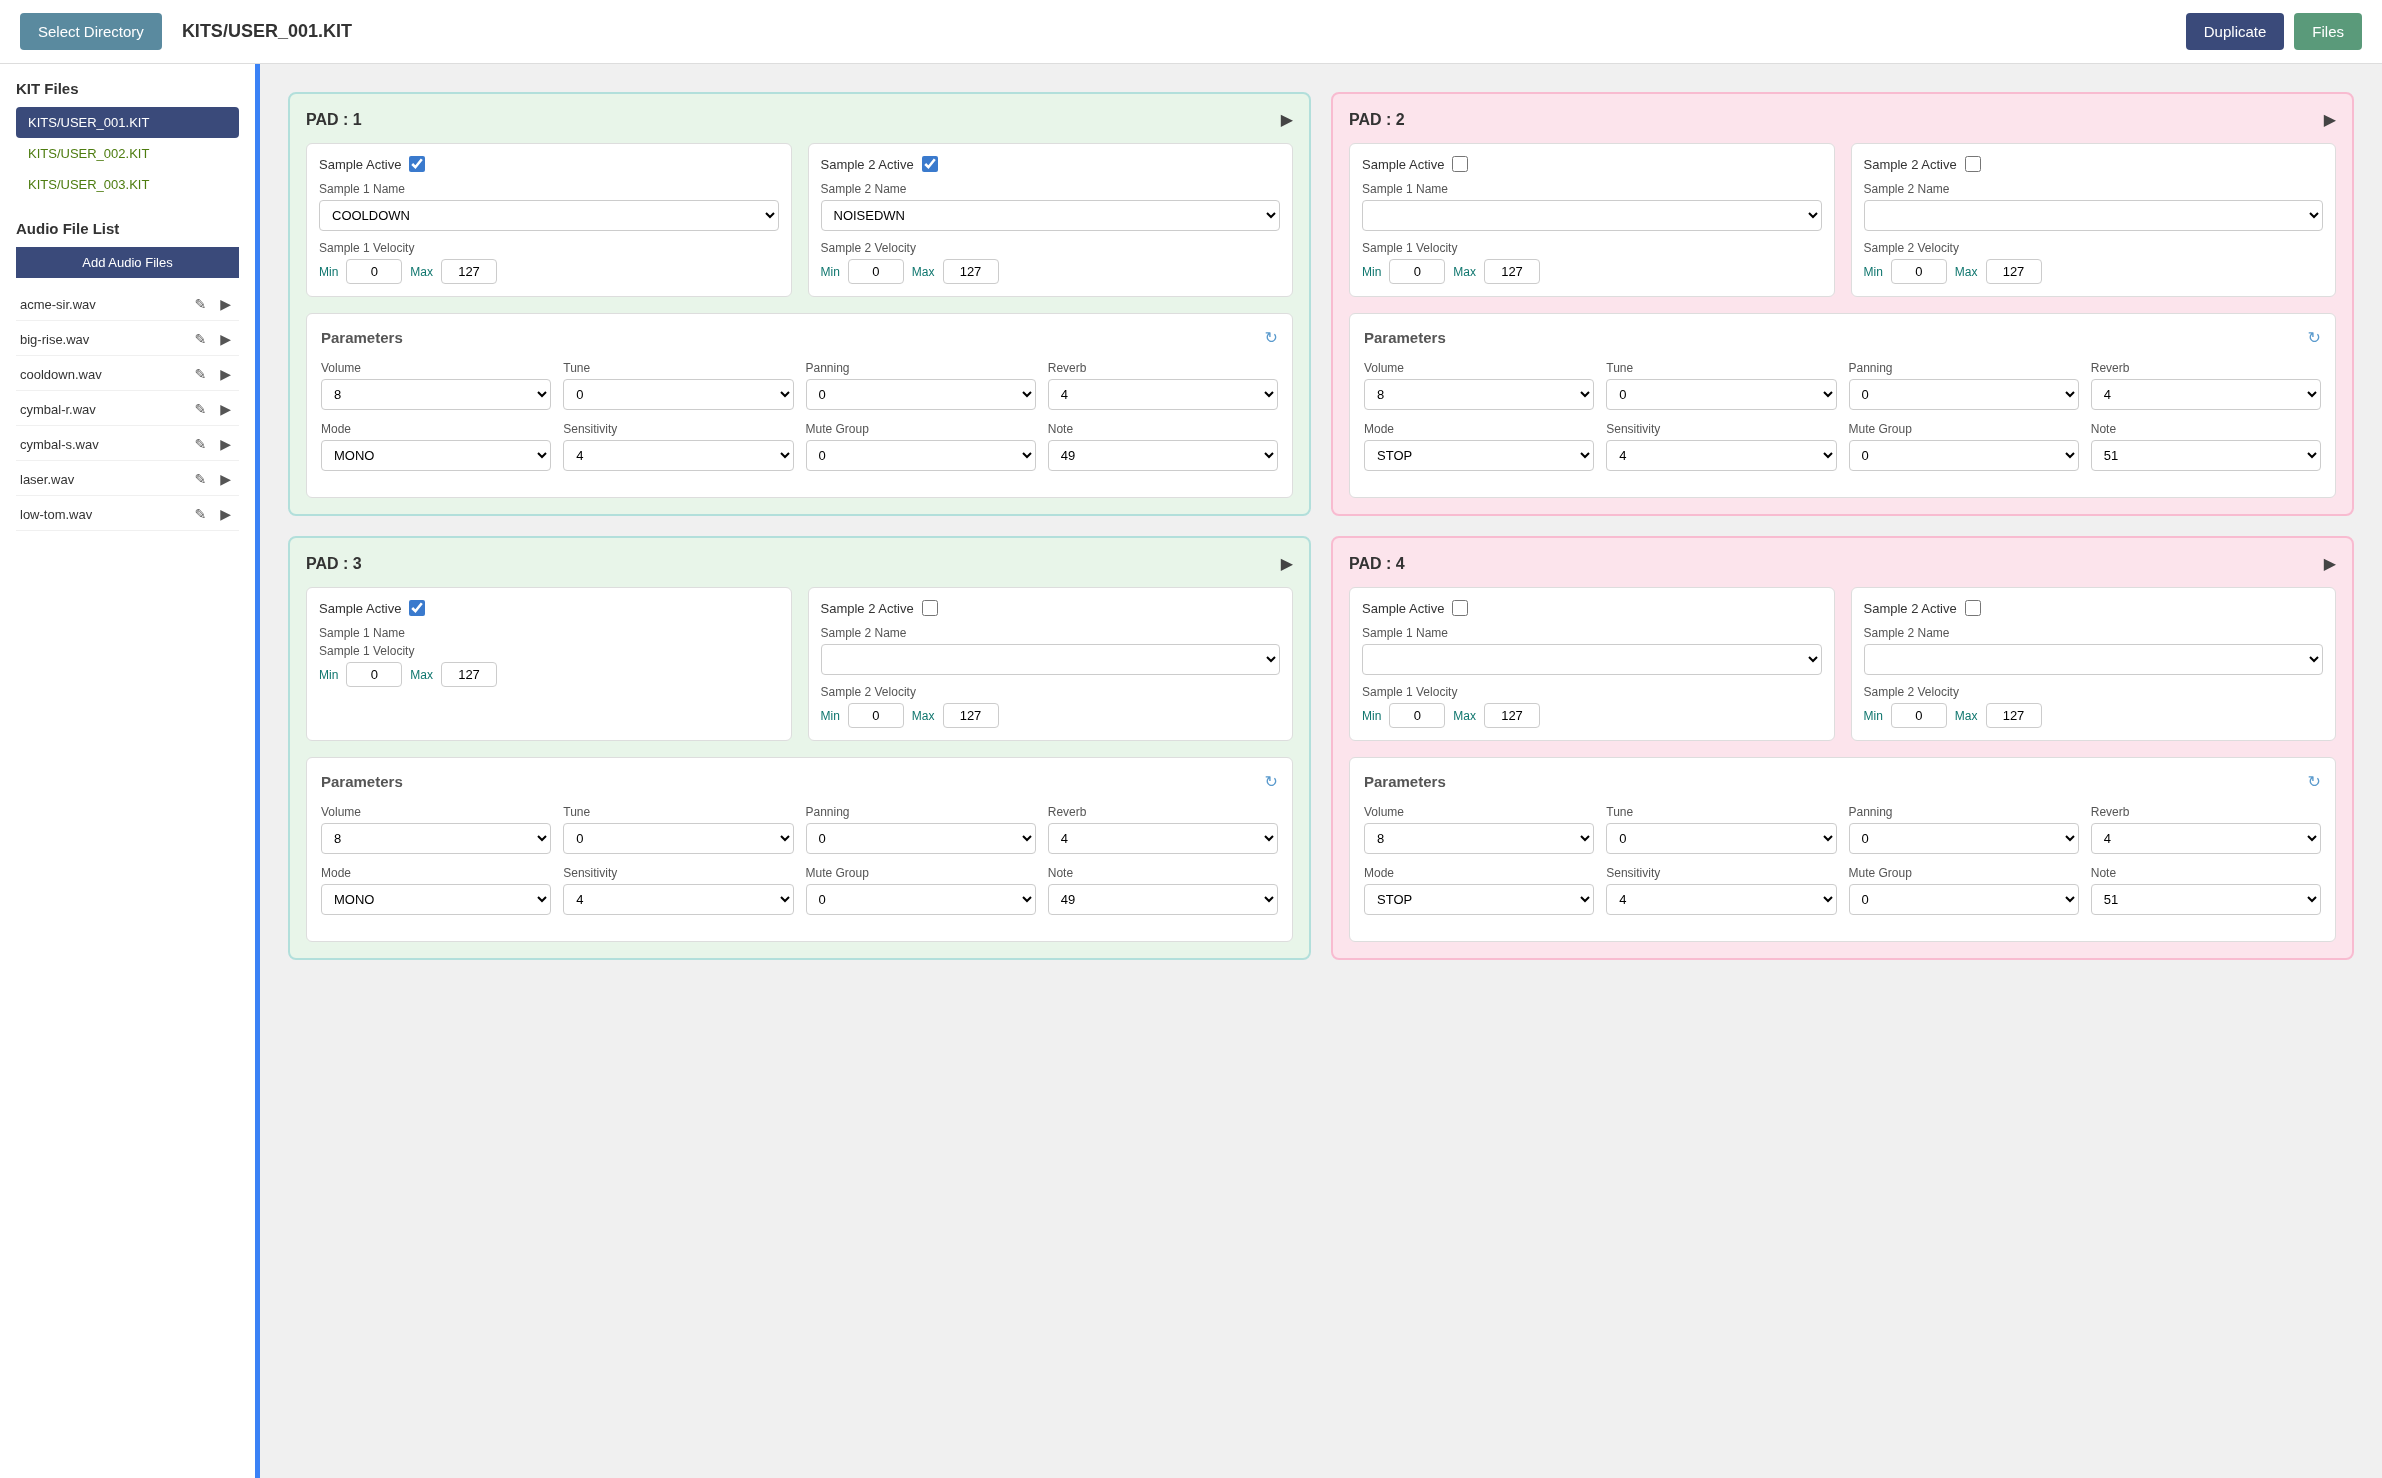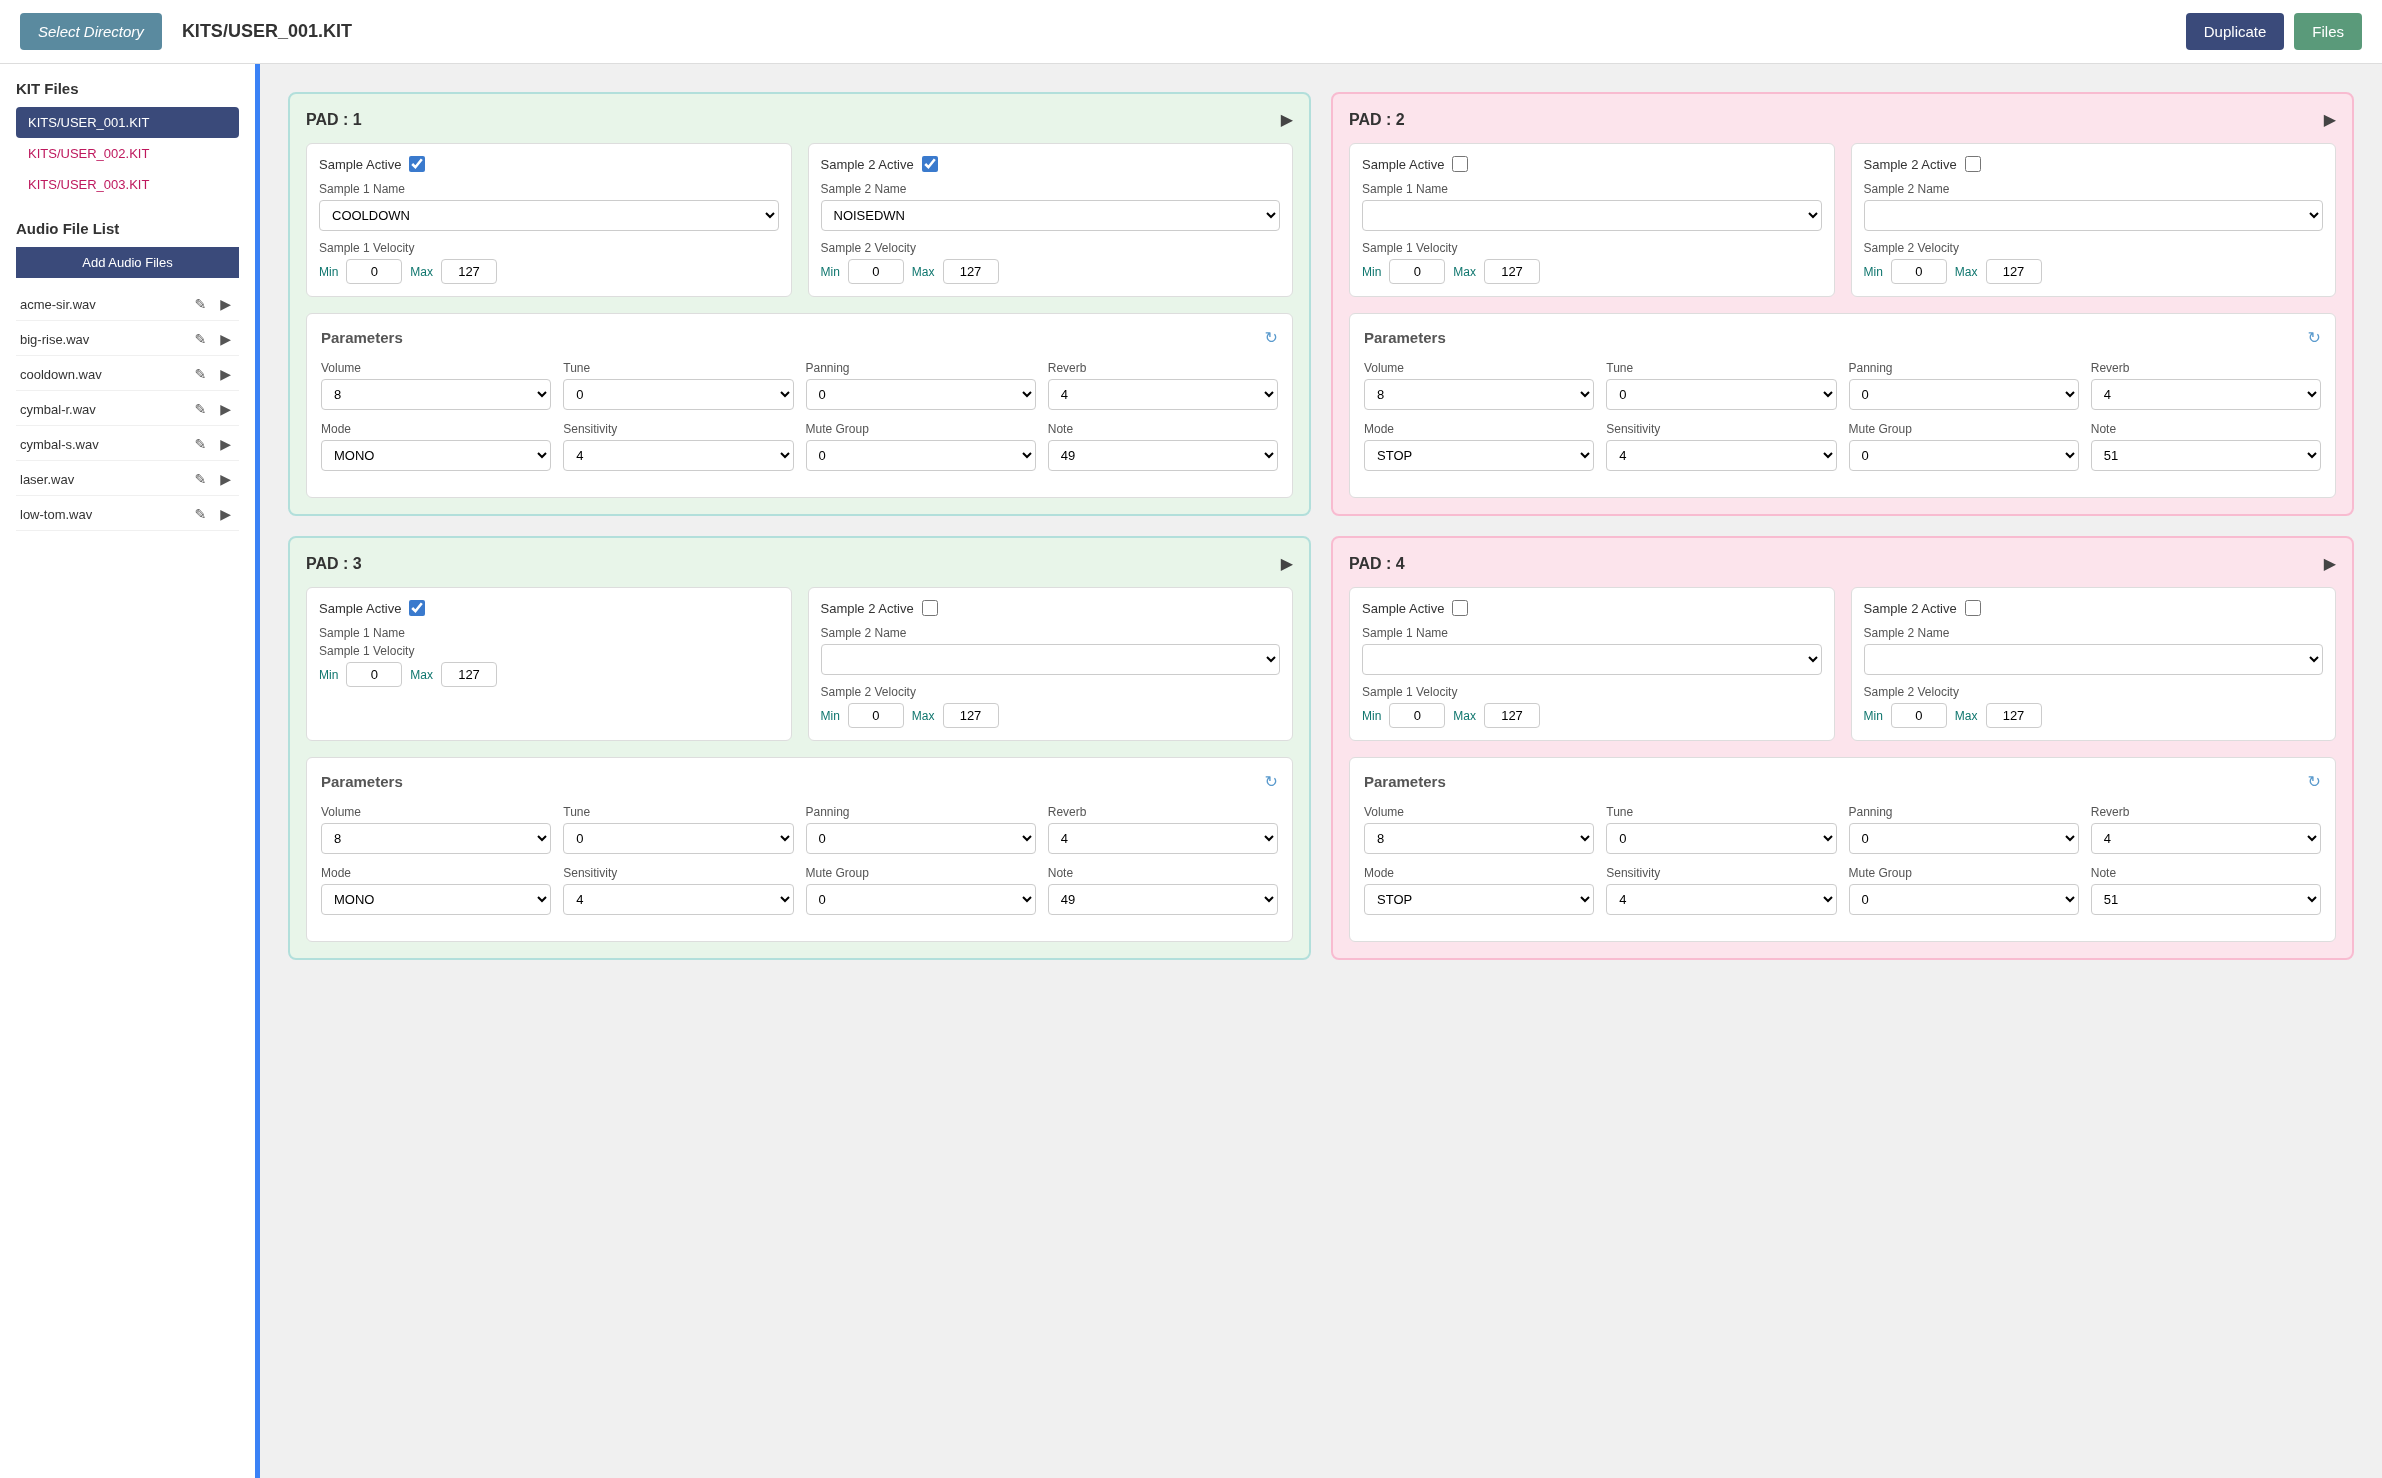--- a/index.html
+++ b/index.html
@@ -9,21 +9,21 @@
 
     
     .top-bar {
       display: flex; align-items: center; justify-content: space-between;
       background: #fff; padding: 12px 20px; border-bottom: 1px solid #ddd;
       height: 64px;
     }
     .top-bar-left { display: flex; align-items: center; gap: 20px; }
     .select-dir-btn {
       background: #5a8a9f; color: #fff; border: none; border-radius: 4px;
-      padding: 10px 18px; font-size: 15px; cursor: pointer; font-weight: 500; font-style: italic;
+      padding: 10px 18px; font-size: 15px; cursor: pointer; font-weight: 500;
     }
     .kit-path { font-size: 18px; font-weight: bold; color: #333; }
     .top-bar-right { display: flex; gap: 10px; }
     .btn-duplicate {
       background: #3a4a7a; color: #fff; border: none; border-radius: 4px;
       padding: 10px 18px; font-size: 15px; cursor: pointer;
     }
     .btn-save {
       background: #5a9a7a; color: #fff; border: none; border-radius: 4px;
       padding: 10px 18px; font-size: 15px; cursor: pointer;
@@ -35,21 +35,21 @@
     
     .sidebar {
       width: 260px; background: #fff; border-right: 5px solid #3b82f6;
       padding: 16px 0; display: flex; flex-direction: column; gap: 20px;
       overflow-y: auto; flex-shrink: 0;
     }
     .sidebar-section { padding: 0 16px; }
     .sidebar-section-title { font-weight: bold; font-size: 15px; margin-bottom: 10px; }
     .kit-file-item {
       padding: 8px 12px; border-radius: 4px; cursor: pointer; font-size: 13px;
-      color: #be185d;
+      color: #4d7c0f;
     }
     .kit-file-item.active { background: #3a4a7a; color: #fff; }
 
     .add-audio-btn {
       background: #3a4a7a; color: #fff; border: none; border-radius: 0;
       padding: 8px 12px; font-size: 13px; cursor: pointer; width: 100%;
       margin-bottom: 10px;
     }
     .audio-file-list { display: flex; flex-direction: column; gap: 2px; }
     .audio-file-item {

